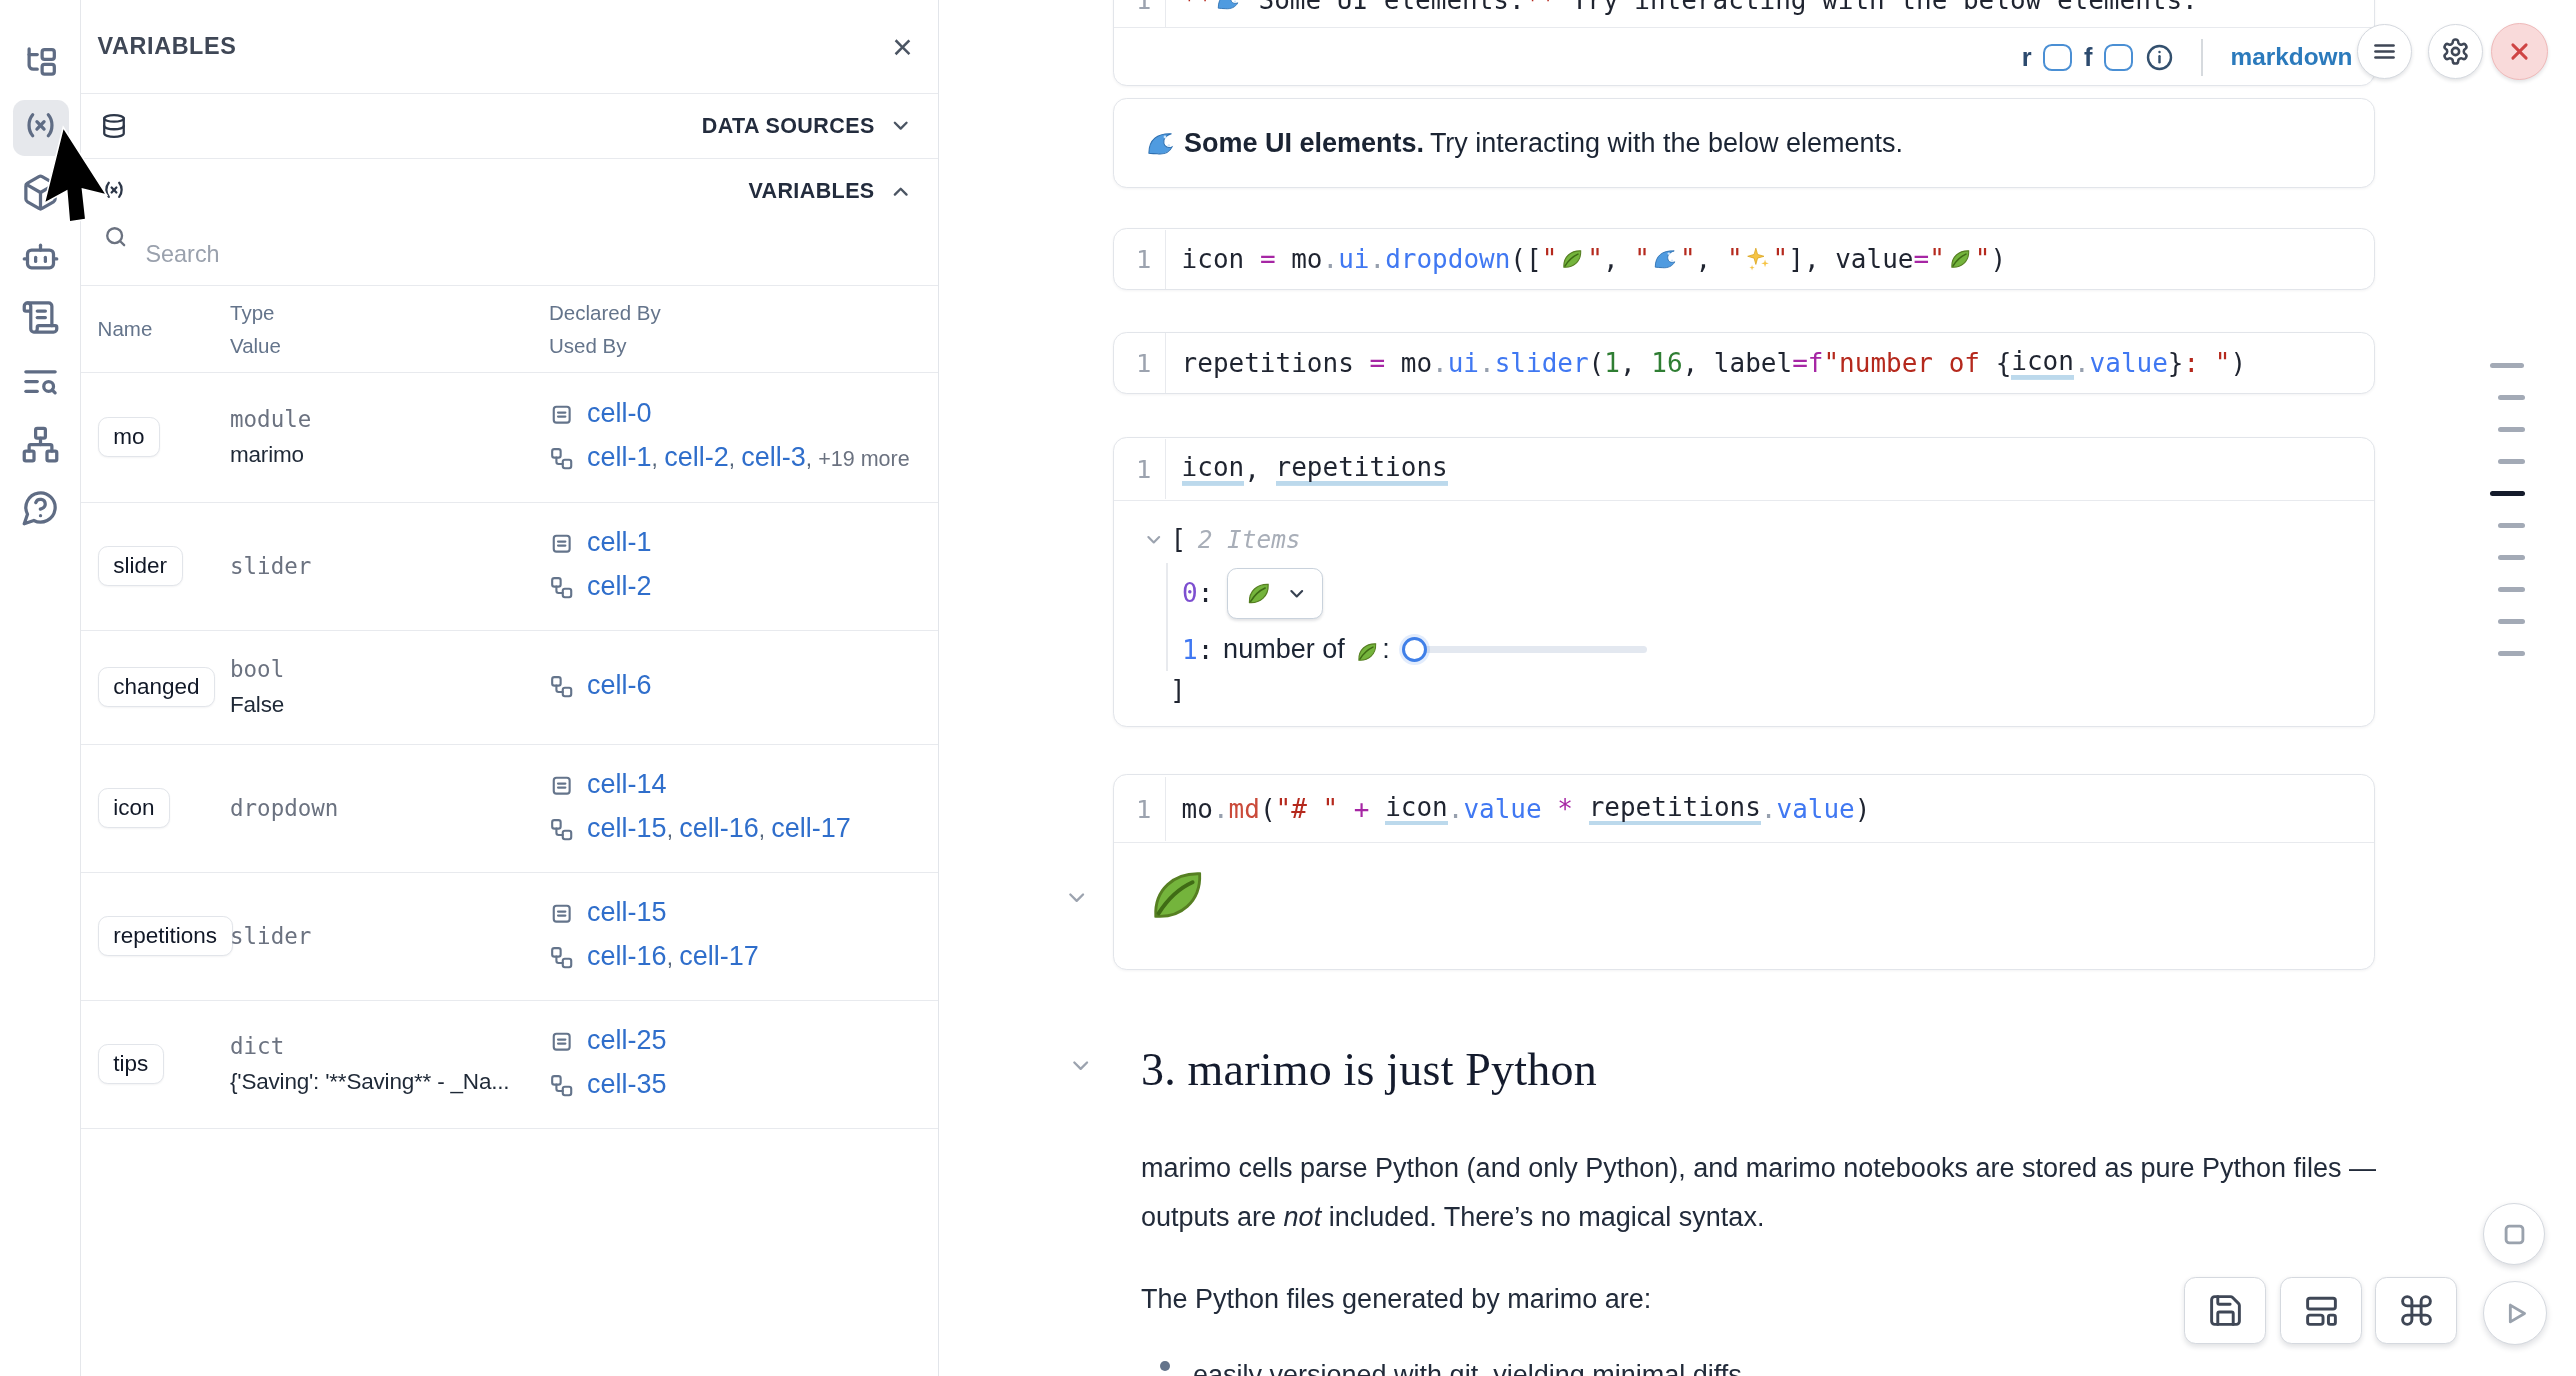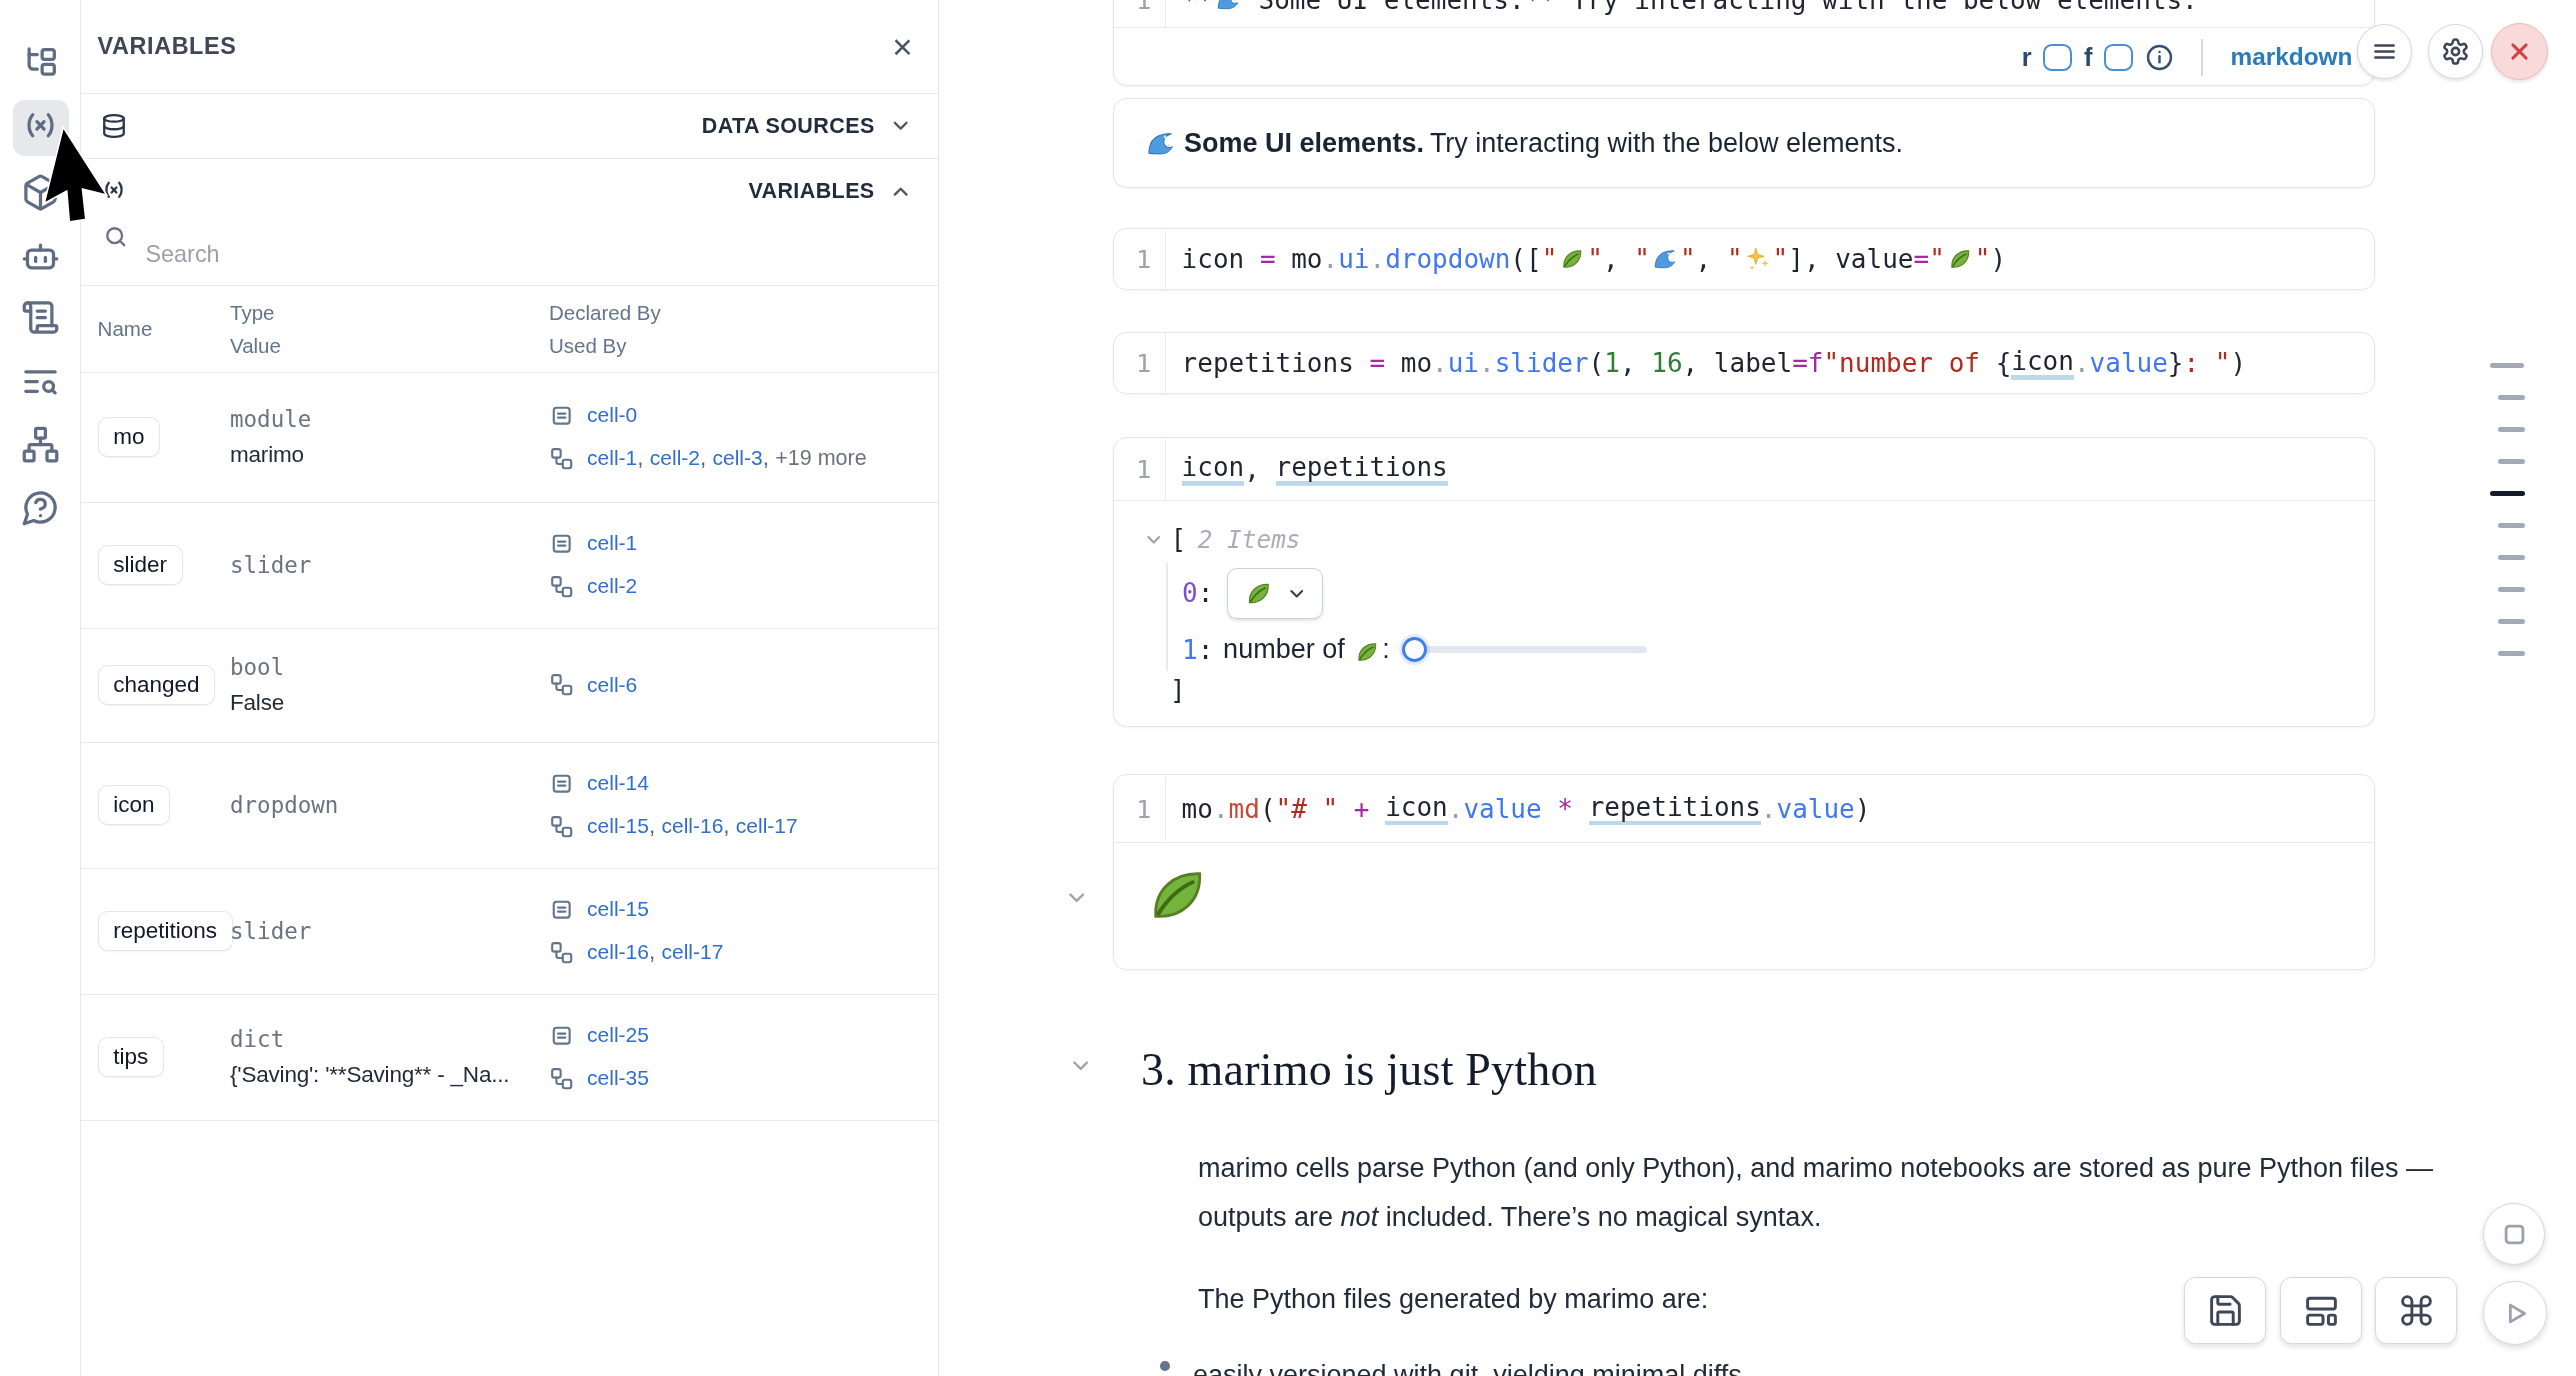--- a/index.html
+++ b/index.html
@@ -46,21 +46,21 @@
   .col-links { flex:1; }
   .thead .col-type div, .thead .col-links div { line-height:33px; }
   .vrow { display:flex; border-bottom:1.5px solid #e8eaee; padding:19.5px 0; align-items:center; min-height:114px; }
   .vrow.tall { min-height:130px; }
   .badge { display:inline-block; border:1.5px solid #e2e5ea; border-radius:9.8px; padding:5.9px 14.6px;
     font-size:22.5px; color:#111827; background:#fff; box-shadow:0 1px 2px rgba(15,23,42,.05); }
   .vtype { font-family:"DejaVu Sans Mono",monospace; font-size:22.5px; color:#6b7280; line-height:35px; }
   .vvalue { font-size:22.5px; color:#1f2937; line-height:35px; letter-spacing:-0.2px; }
   .linkline { display:flex; align-items:center; gap:12.7px; line-height:41px; }
   .linkline svg { width:25.4px; height:25.4px; stroke:#64748b; stroke-width:2; fill:none; stroke-linecap:round; stroke-linejoin:round; flex-shrink:0; }
-  .cell-link { color:#2f6ecb; font-size:21px; cursor:pointer; }
+  .cell-link { color:#2f6ecb; font-size:27px; cursor:pointer; }
   .comma { color:#55657a; font-size:22.5px; }
   .more { color:#6b7280; font-size:21.5px; }
 
   
   .card { position:absolute; background:#fff; border:1.5px solid #e2e5ea; border-radius:13.7px;
     box-shadow:0 1px 2.9px rgba(15,23,42,.05); }
   .editor { display:flex; align-items:center; }
   .lineno { width:51px; text-align:right; padding-right:13.7px; color:#9ca3af;
     font-family:"DejaVu Sans Mono",monospace; font-size:25.4px; flex-shrink:0; }
   .codeline { border-left:1.5px solid #e8eaee; padding-left:15.6px; font-family:"DejaVu Sans Mono",monospace;
@@ -98,21 +98,21 @@
   .slider-label { font-family:"Liberation Sans",sans-serif; font-size:27px; color:#1b2433; display:flex; align-items:flex-end; }
   .slider-track { width:242px; height:6.8px; background:#e3e8f0; border-radius:3.9px; position:relative; margin-left:5.9px; }
   .slider-thumb { position:absolute; left:-3.9px; top:-9.8px; width:25.4px; height:25.4px; border-radius:50%;
     background:#fff; border:3.4px solid #3f7fe8; box-shadow:0 0 0 2.9px rgba(63,127,232,.15); }
 
   .fold-out { position:absolute; width:25.4px; height:25.4px; stroke:#9ca3af; stroke-width:2.2; fill:none;
     stroke-linecap:round; stroke-linejoin:round; }
 
   .h3-heading { position:absolute; left:1141px; top:1043px; font-family:"Liberation Serif",serif;
     font-size:46px; color:#141b2d; font-weight:normal; letter-spacing:0.2px; }
-  .para { position:absolute; left:1198px; width:1255px; font-size:27px; color:#222b3a; line-height:49px; }
+  .para { position:absolute; left:1141px; width:1255px; font-size:27px; color:#222b3a; line-height:49px; }
   .bullet-dot { position:absolute; left:1160px; top:1361px; width:9.8px; height:9.8px; border-radius:50%; background:#64748b; }
 
   
   .round-btn { position:absolute; width:55px; height:55px; border-radius:50%; background:#fff;
     border:1.5px solid #d5d9df; box-shadow:0 2px 3.9px rgba(15,23,42,.12); display:flex; align-items:center; justify-content:center; cursor:pointer; z-index:20; }
   .round-btn svg { width:29px; height:29px; stroke:#3f4756; stroke-width:2.1; fill:none; stroke-linecap:round; stroke-linejoin:round; }
   .round-btn.danger { background:#f9dada; border-color:#efb9b9; }
   .round-btn.danger svg { stroke:#cf4444; stroke-width:2.4; }
 
   

